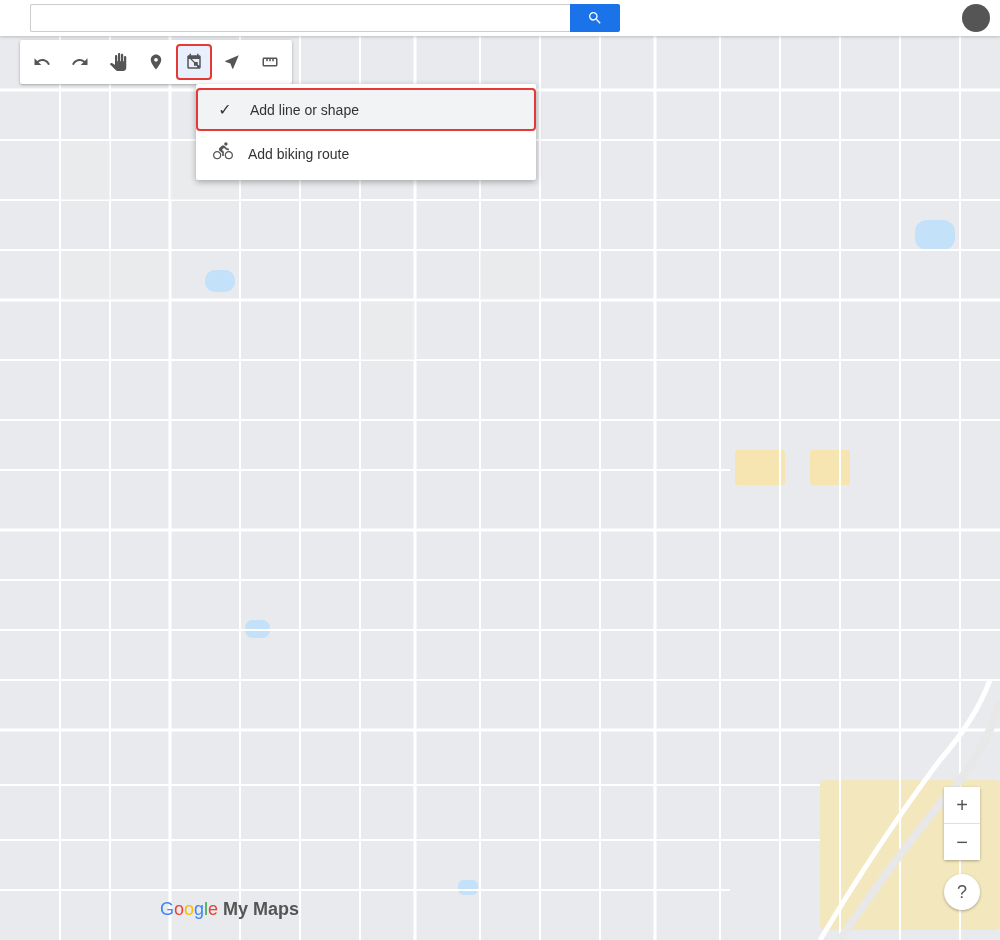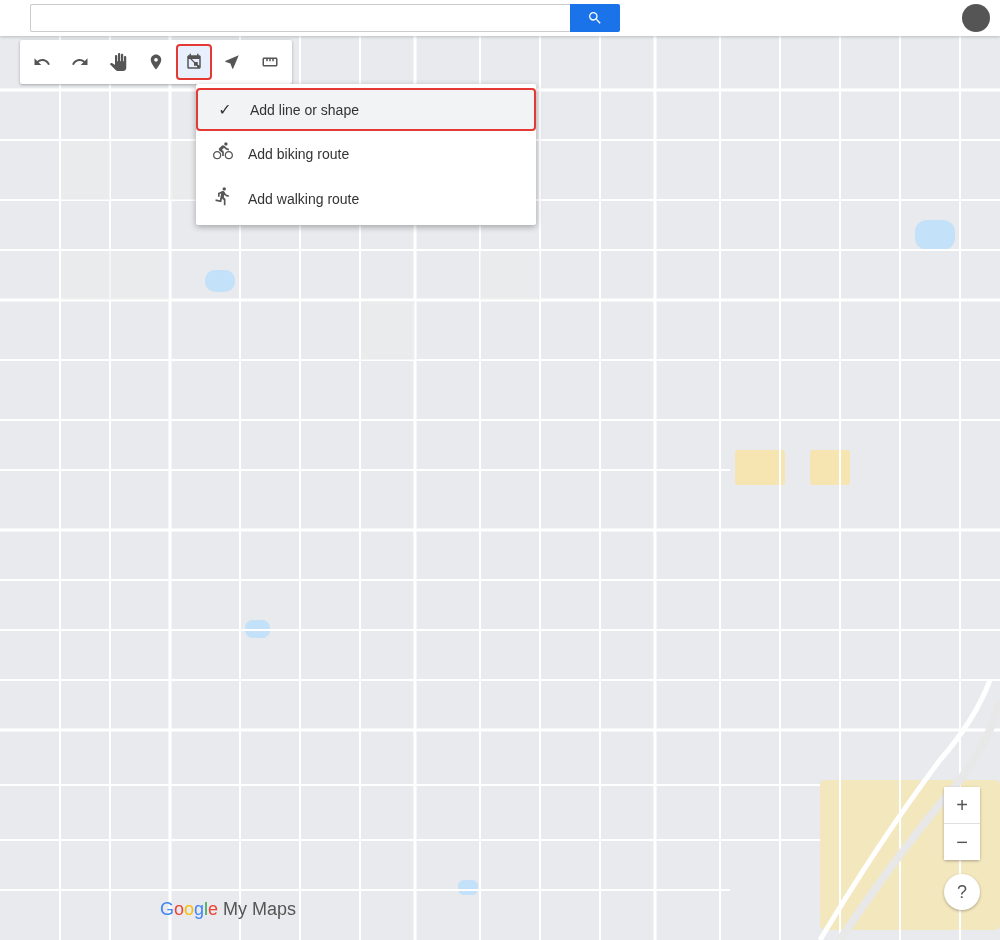--- a/index.html
+++ b/index.html
@@ -204,21 +204,21 @@
       bottom: 20px;
       left: 160px;
       font-size: 18px;
       z-index: 10;
     }
 
     .g-blue { color: #4285f4; }
     .g-red { color: #ea4335; }
     .g-yellow { color: #fbbc04; }
     .g-green { color: #34a853; }
-    .g-gray { color: #555; }
+    .g-gray { color: #555; font-weight: bold; }
   </style>
 </head>
 <body>
 
 <div id="map-bg">
   <svg id="map-svg" xmlns="http://www.w3.org/2000/svg" width="1000" height="940">
 
     <rect x="205" y="270" width="30" height="22" rx="10" fill="#aadaff" opacity="0.6"></rect>
     <rect x="915" y="220" width="40" height="30" rx="12" fill="#aadaff" opacity="0.6"></rect>
     <rect x="245" y="620" width="25" height="18" rx="8" fill="#aadaff" opacity="0.6"></rect>
@@ -335,28 +335,20 @@
 
   <div class="menu-item">
     <span class="menu-icon">
       <svg width="20" height="20" viewBox="0 0 24 24" fill="#555">
         <path d="M15.5 5.5c1.1 0 2-.9 2-2s-.9-2-2-2-2 .9-2 2 .9 2 2 2zM5 12c-2.8 0-5 2.2-5 5s2.2 5 5 5 5-2.2 5-5-2.2-5-5-5zm0 8.5c-1.9 0-3.5-1.6-3.5-3.5s1.6-3.5 3.5-3.5 3.5 1.6 3.5 3.5-1.6 3.5-3.5 3.5zm5.8-10l2.4-2.4.8.8c1.3 1.3 3 2.1 5.1 2.1V9c-1.5 0-2.7-.6-3.6-1.5l-1.9-1.9c-.5-.4-1-.6-1.6-.6s-1.1.2-1.4.6L7.8 8.4C7.3 8.8 7 9.4 7 10c0 .6.3 1.2.8 1.6l3.2 2.4V18h2v-5l-2.2-2.5zM19 12c-2.8 0-5 2.2-5 5s2.2 5 5 5 5-2.2 5-5-2.2-5-5-5zm0 8.5c-1.9 0-3.5-1.6-3.5-3.5s1.6-3.5 3.5-3.5 3.5 1.6 3.5 3.5-1.6 3.5-3.5 3.5z"></path>
       </svg>
     </span>
     <span>Add biking route</span>
   </div>
 
-  <div class="menu-item">
-    <span class="menu-icon">
-      <svg width="20" height="20" viewBox="0 0 24 24" fill="#555">
-        <path d="M13.49 5.48c1.1 0 2-.9 2-2s-.9-2-2-2-2 .9-2 2 .9 2 2 2zm-3.6 13.9l1-4.4 2.1 2v6h2v-7.5l-2.1-2 .6-3c1.3 1.5 3.3 2.5 5.5 2.5v-2c-1.9 0-3.5-1-4.3-2.4l-1-1.6c-.4-.6-1-1-1.7-1-.3 0-.5.1-.8.1l-5.2 2.2v4.7h2v-3.4l1.8-.7-1.6 8.1-4.9-1-.4 2 7 1.4z"></path>
-      </svg>
-    </span>
-    <span>Add walking route</span>
-  </div>
 </div>
 
 <div id="zoom-controls">
   <button class="zoom-btn">
     <span>+</span>
   </button>
   <div class="zoom-divider"></div>
   <button class="zoom-btn">
     <span>−</span>
   </button>

